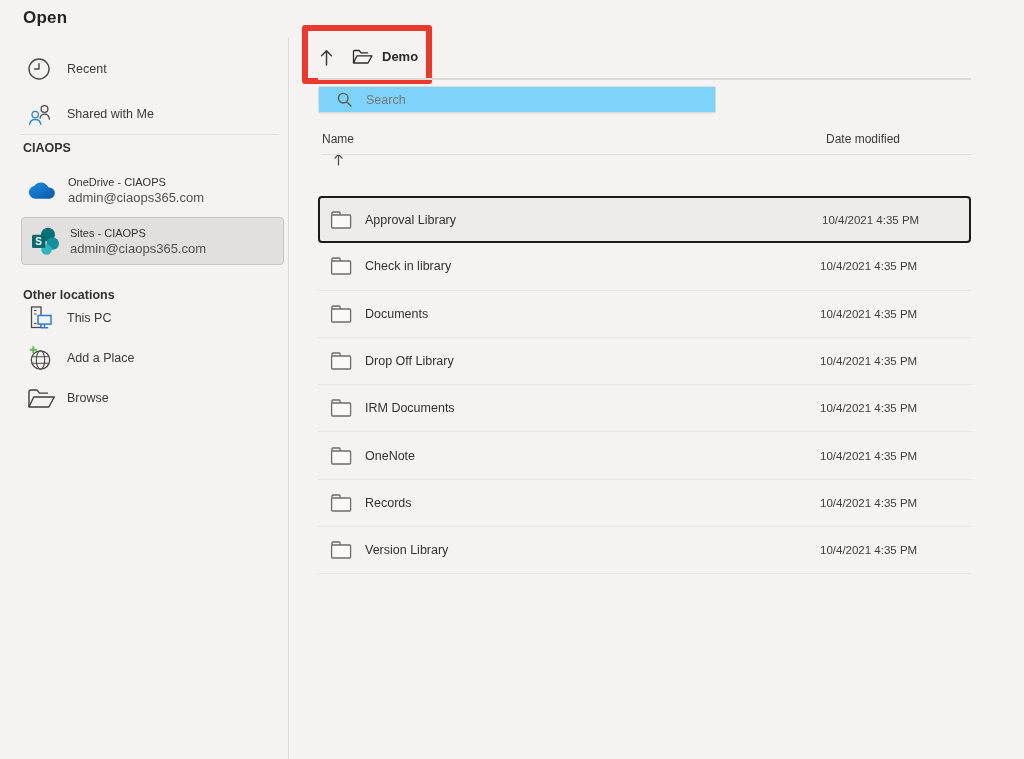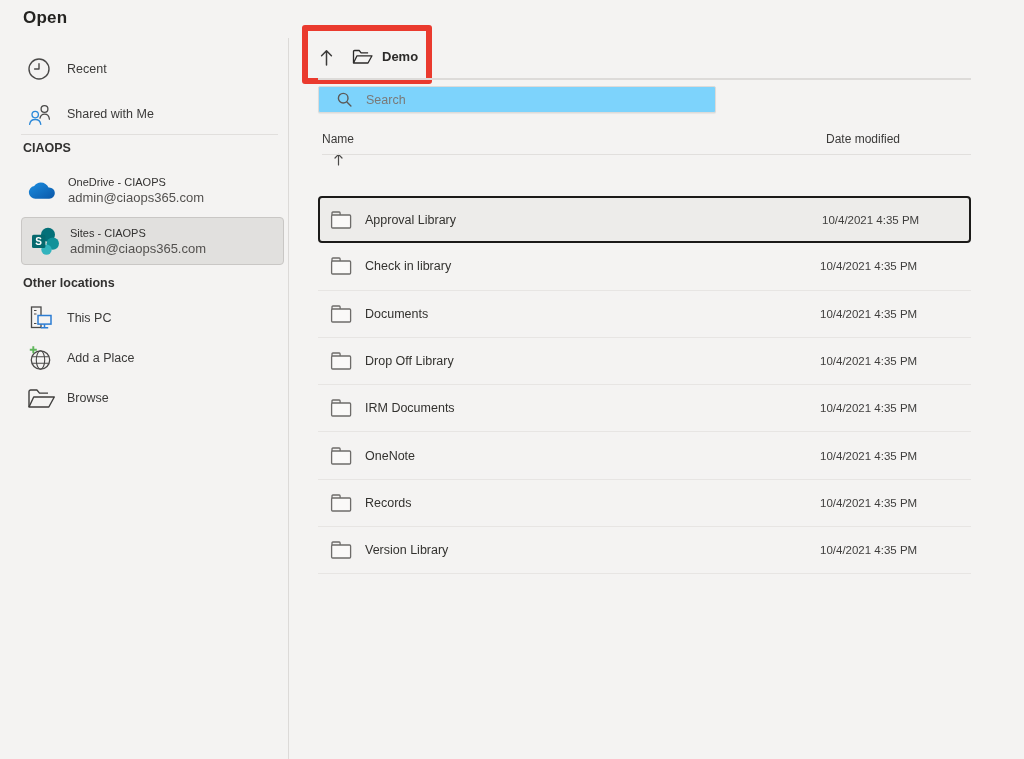--- a/index.html
+++ b/index.html
@@ -129,21 +129,21 @@
       <rect x="2" y="8.7" width="13.4" height="13.4" rx="1.6" fill="#05696e"></rect>
       <text x="8.7" y="19.1" font-size="10" font-weight="bold" fill="#ffffff" text-anchor="middle" font-family="Liberation Sans, sans-serif">S</text>
     </svg>
   </span>
   <span class="txt">
     <span class="t1">Sites - CIAOPS</span>
     <span class="t2">admin@ciaops365.com</span>
   </span>
 </div>
 
-<div class="side-header abs" style="top:276px;">Other locations</div>
+<div class="side-header abs" style="top:288px;">Other locations</div>
 
 <div class="side-item abs" style="top:303px;">
   <span class="ic">
     <svg width="28" height="27" viewBox="0 0 28 27">
       <rect x="4.5" y="2" width="9.5" height="20.5" fill="none" stroke="#4a4948" stroke-width="1.3"></rect>
       <path d="M7 5.5h2.5M7 9h2.5M7 18.5h2.5" stroke="#4a4948" stroke-width="1.2"></path>
       <rect x="11" y="10.5" width="13" height="8.6" fill="#f4f3f2" stroke="#2b7cd3" stroke-width="1.5"></rect>
       <path d="M17.5 19.2v3M13.8 22.7h7.4" stroke="#2b7cd3" stroke-width="1.5"></path>
     </svg>
   </span>

